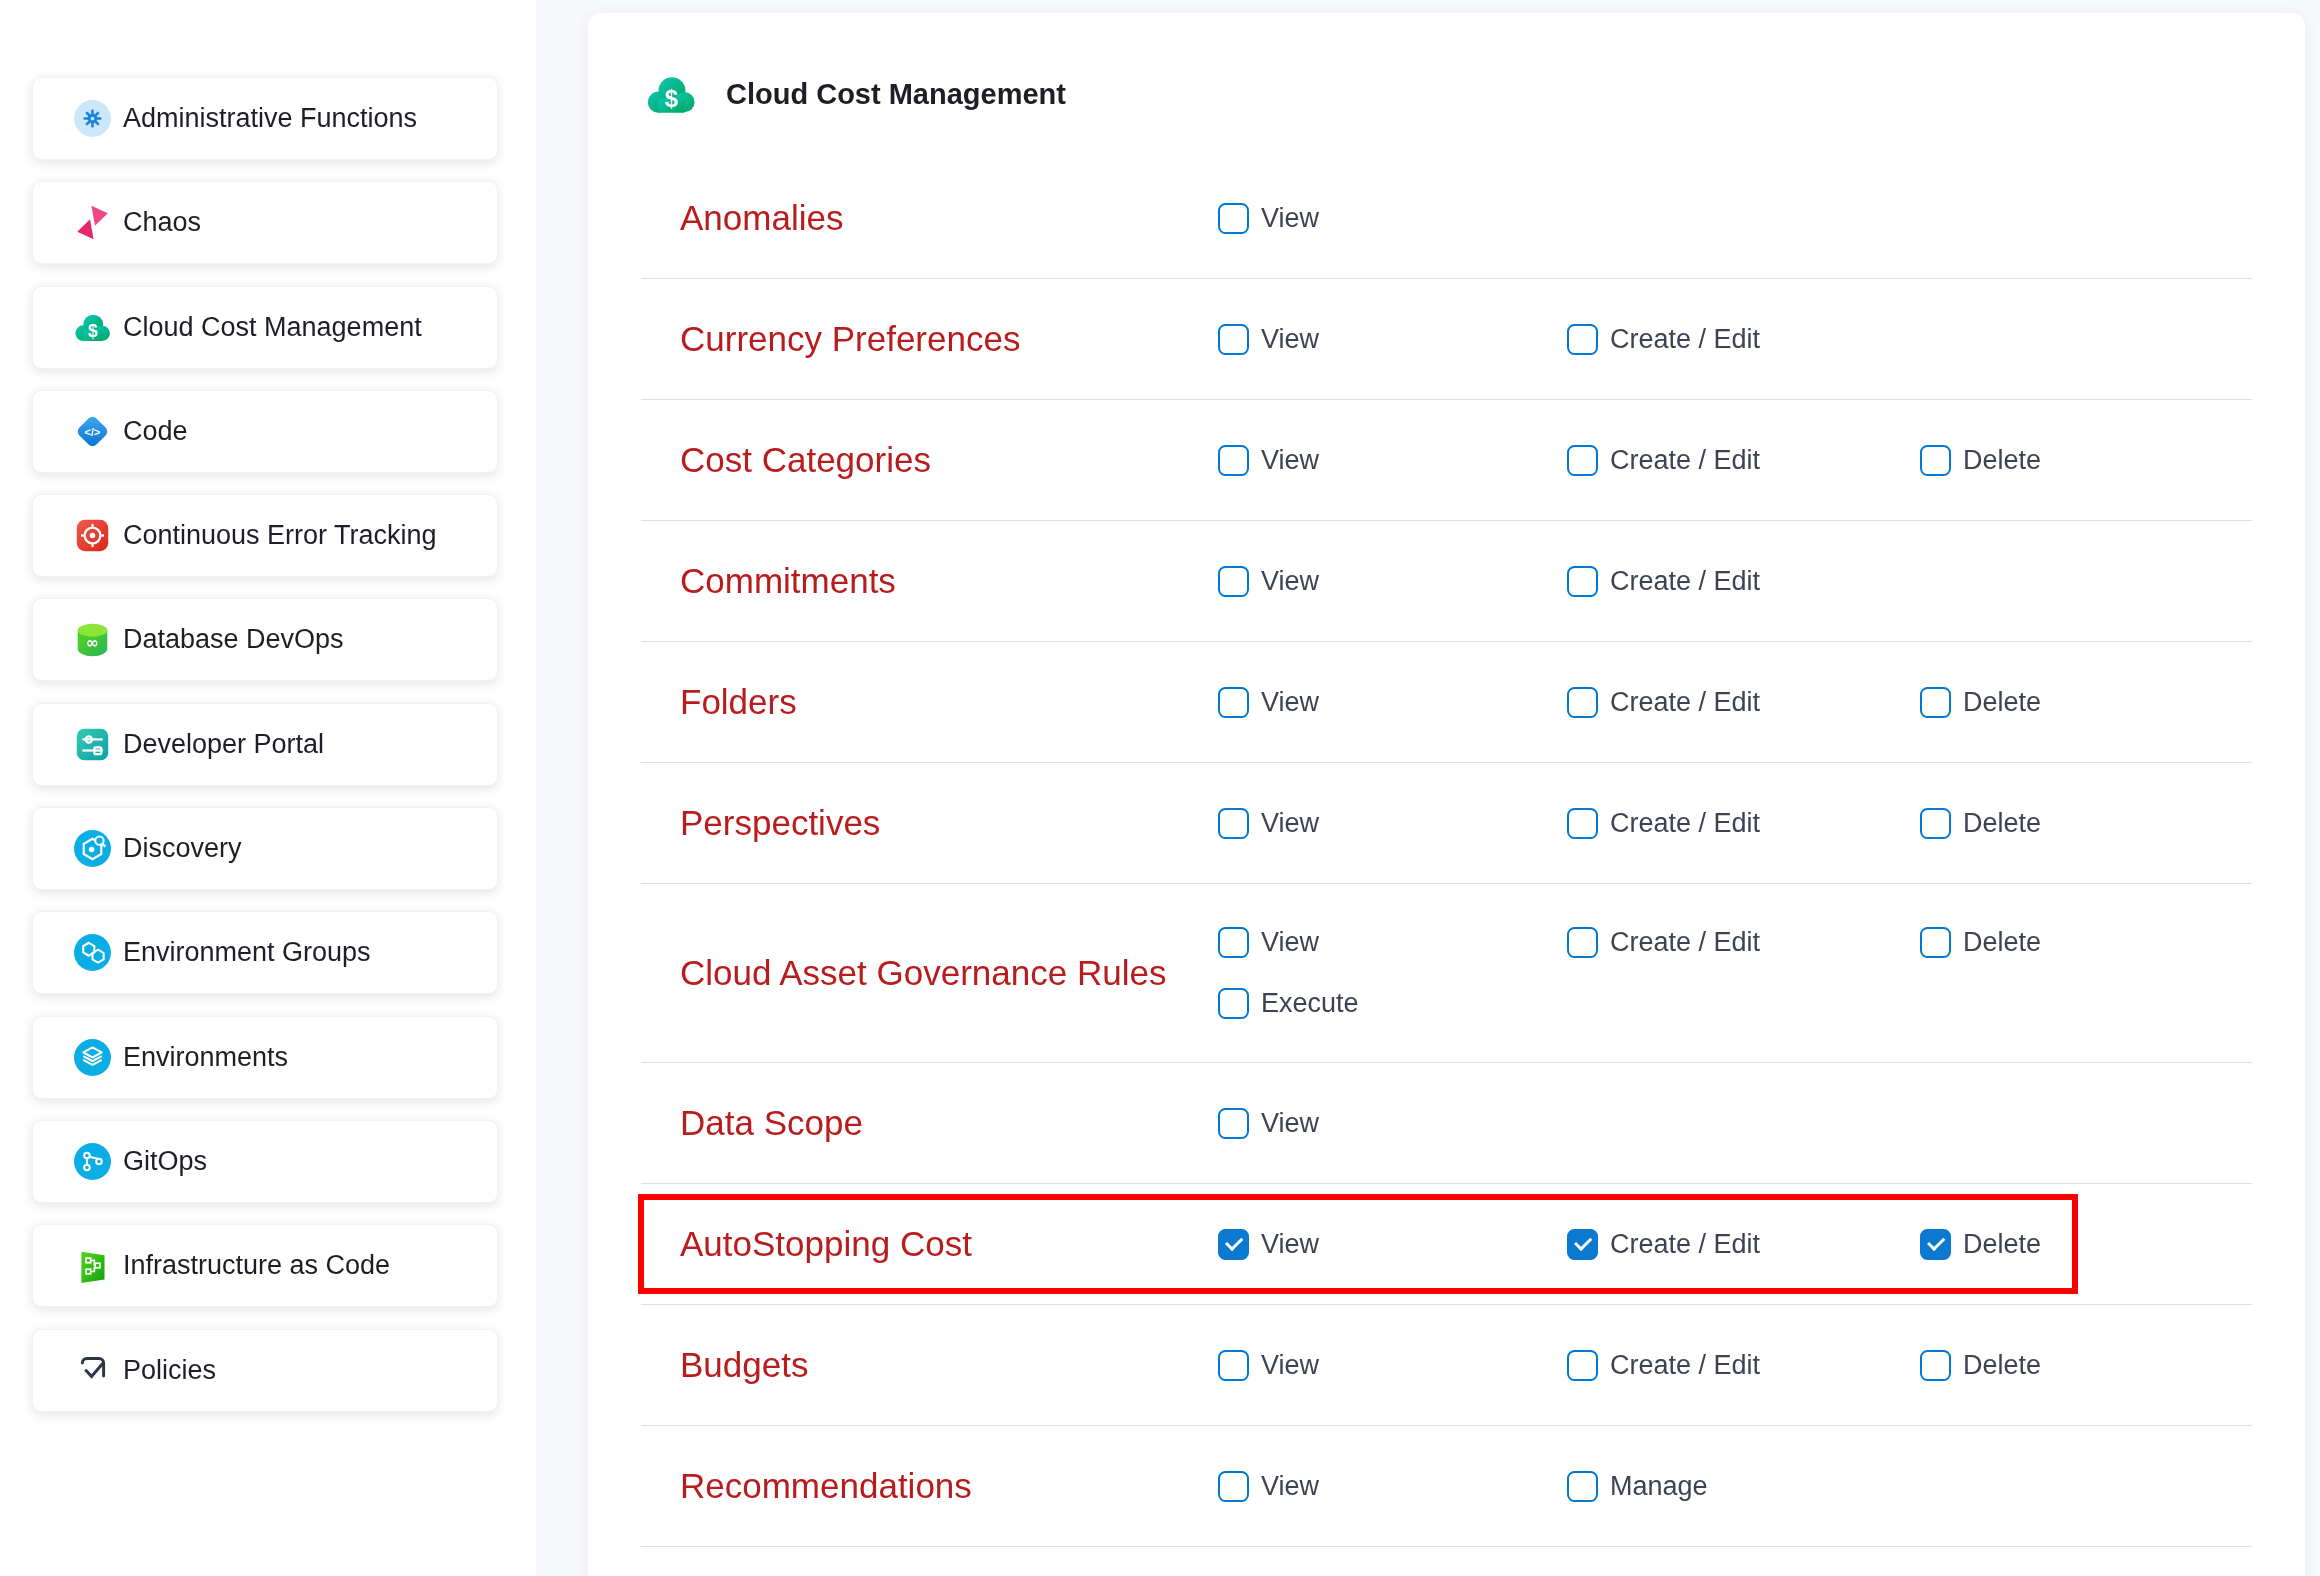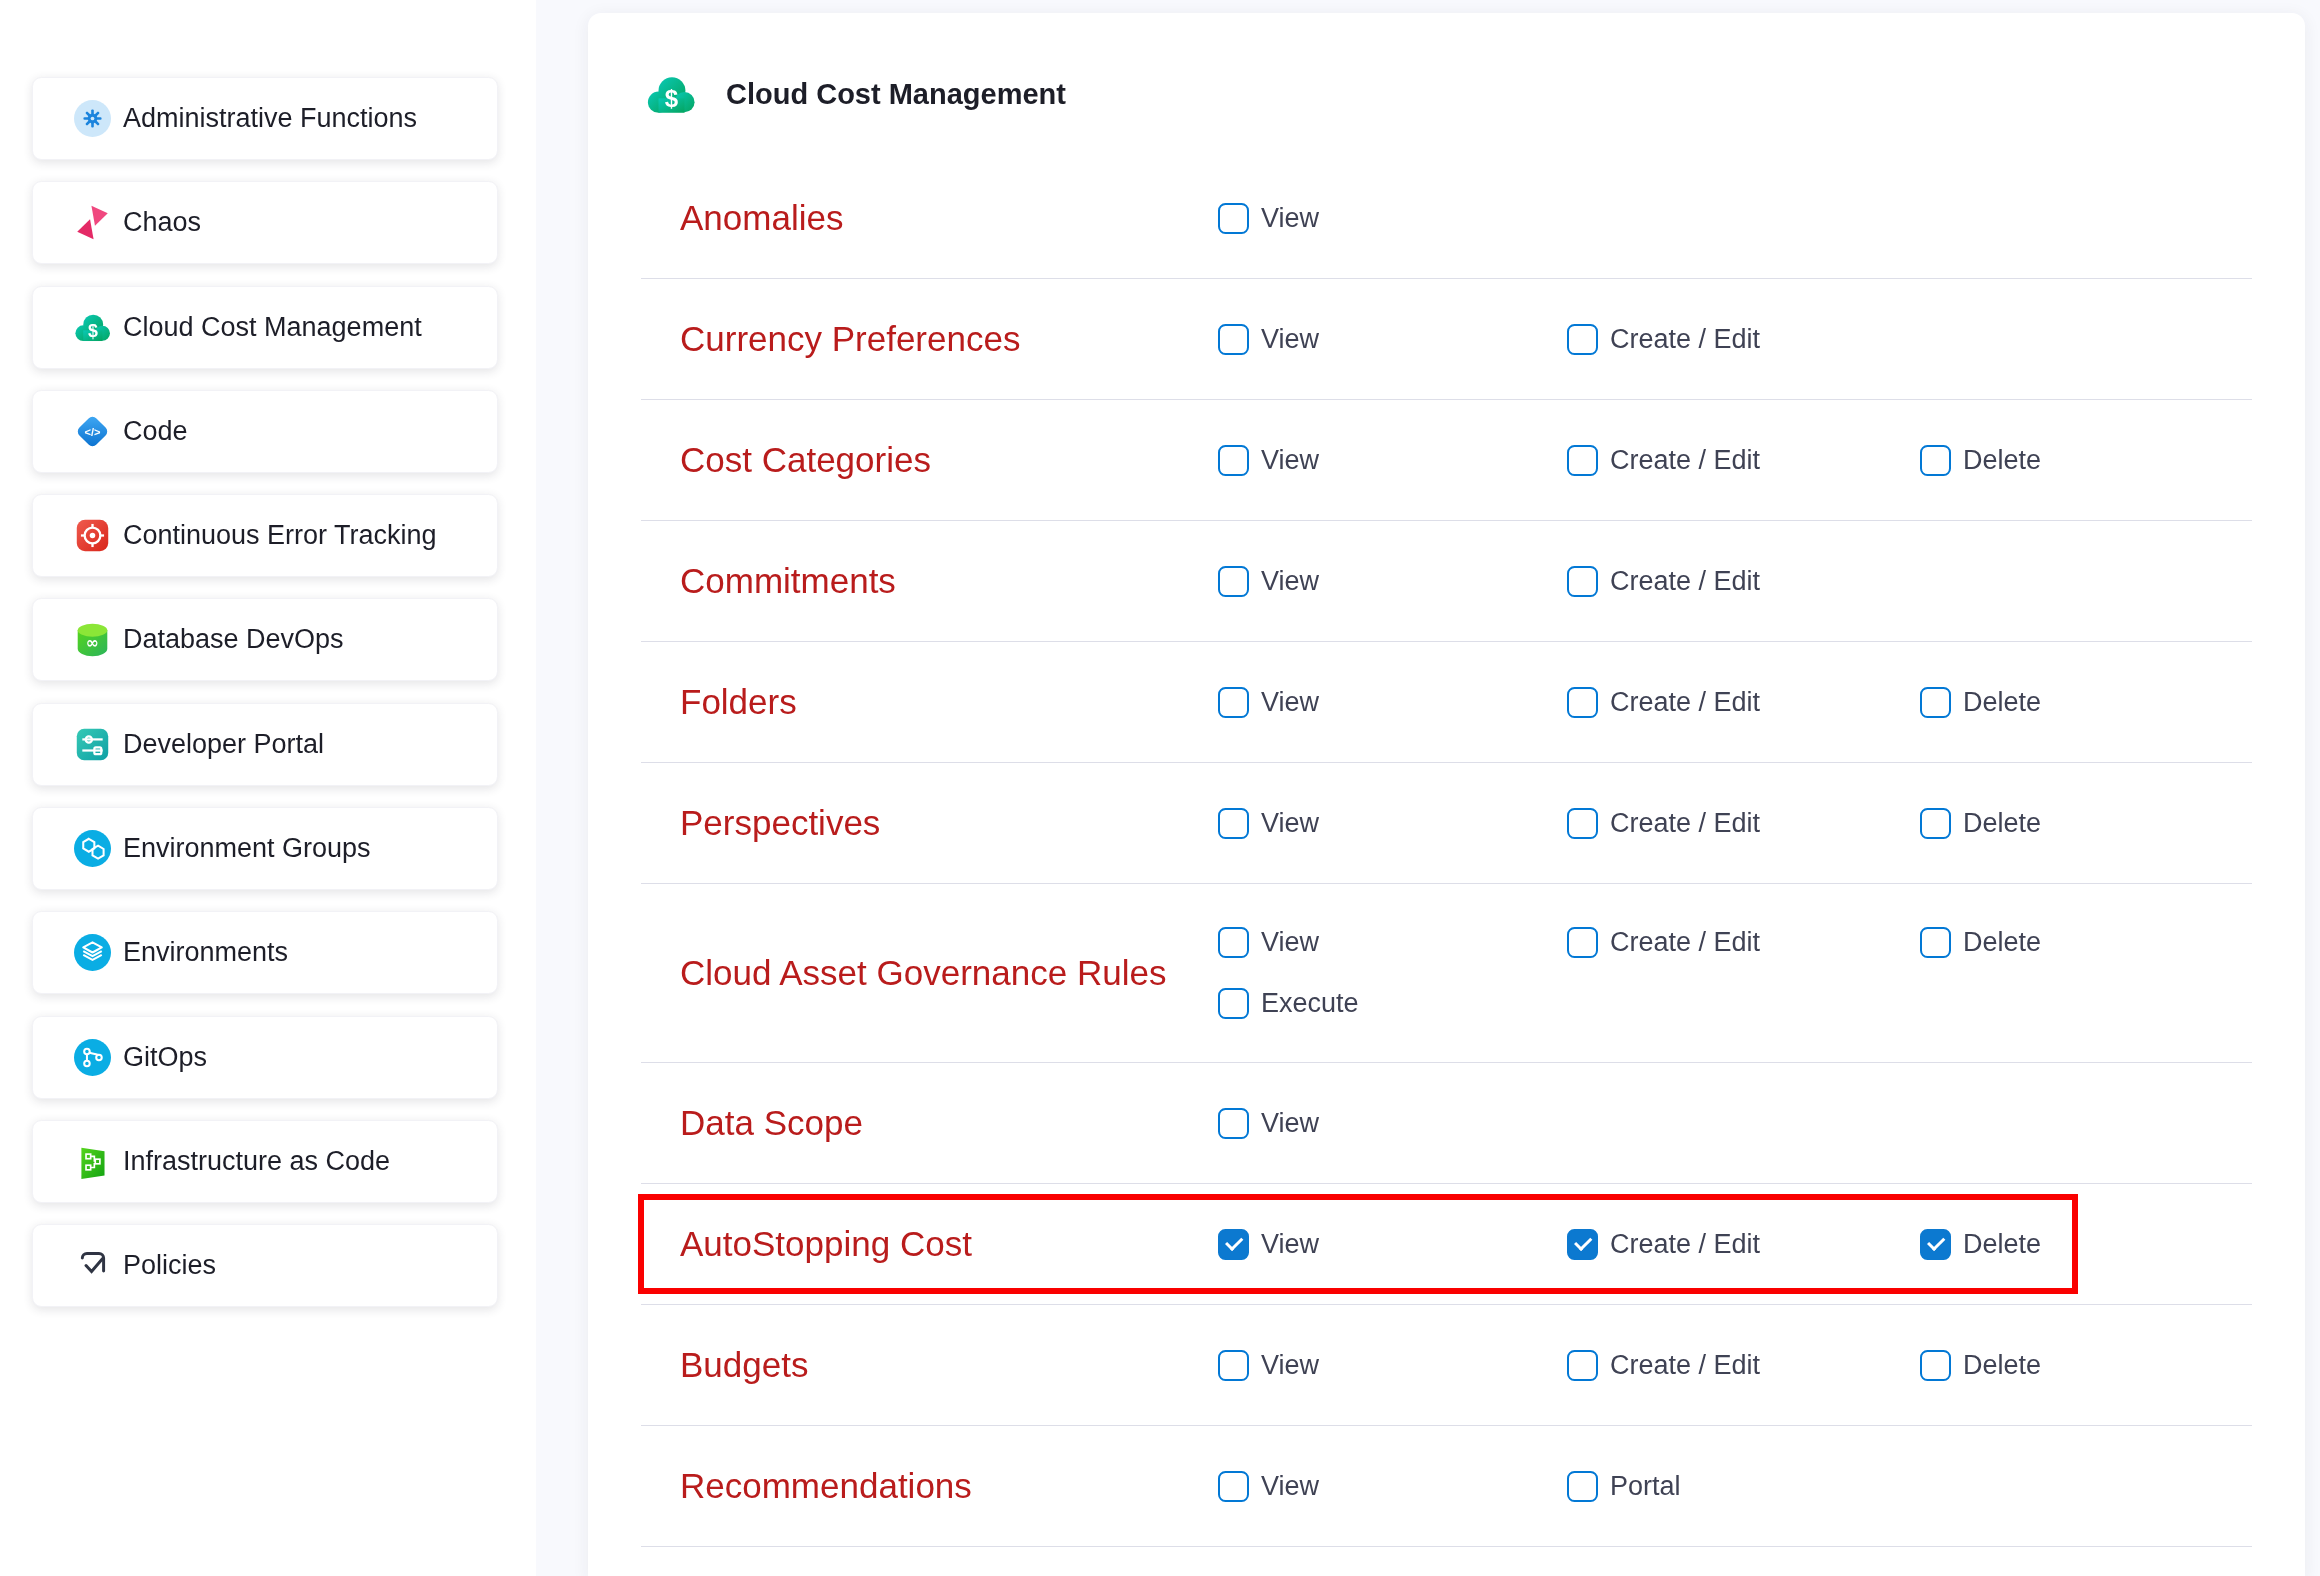--- a/index.html
+++ b/index.html
@@ -172,20 +172,32 @@
                 <rect x="22" y="23" width="7.5" height="7.5" rx="1.6"></rect>
               </g>
             </svg>
           </span>
           <span class="nav-label">Developer Portal</span>
         </div>
         <div class="nav-card">
           <span class="nav-icon">
             <svg width="37" height="37" viewBox="0 0 40 40">
               <circle cx="20" cy="20" r="20" fill="#0AADE4"></circle>
+        <polygon points="20,9.5 29.5,15 29.5,26 20,31.5 10.5,26 10.5,15" fill="none" stroke="#fff" stroke-width="2.4"></polygon>
+        <circle cx="19" cy="21" r="3" fill="#fff"></circle>
+        <circle cx="27.5" cy="11.5" r="4.5" fill="#0AADE4" stroke="#fff" stroke-width="2.2"></circle>
+        <line x1="31" y1="15" x2="34" y2="18" stroke="#fff" stroke-width="2.4"></line>
+            </svg>
+          </span>
+          <span class="nav-label">Discovery</span>
+        </div>
+        <div class="nav-card">
+          <span class="nav-icon">
+            <svg width="37" height="37" viewBox="0 0 40 40">
+              <circle cx="20" cy="20" r="20" fill="#0AADE4"></circle>
         <g fill="none" stroke="#fff" stroke-width="2.2">
           <polygon points="16,9.5 22,13 22,20 16,23.5 10,20 10,13"></polygon>
           <polygon points="26,17 32,20.5 32,27.5 26,31 20,27.5 20,20.5"></polygon>
               </g>
             </svg>
           </span>
           <span class="nav-label">Environment Groups</span>
         </div>
         <div class="nav-card">
           <span class="nav-icon">
@@ -425,21 +437,21 @@
           </div>
           <div class="prow">
             <div class="prow-label">Recommendations</div>
             <div class="perms">
               <div class="perm">
       <span class="cb" role="checkbox" aria-checked="false"></span>
       <span class="perm-label">View</span>
     </div>
               <div class="perm">
       <span class="cb" role="checkbox" aria-checked="false"></span>
-      <span class="perm-label">Portal</span>
+      <span class="perm-label">Manage</span>
     </div>
             </div>
           </div>
         </div>
     </div>
   </div>
 </div>
 
 
 </body></html>

